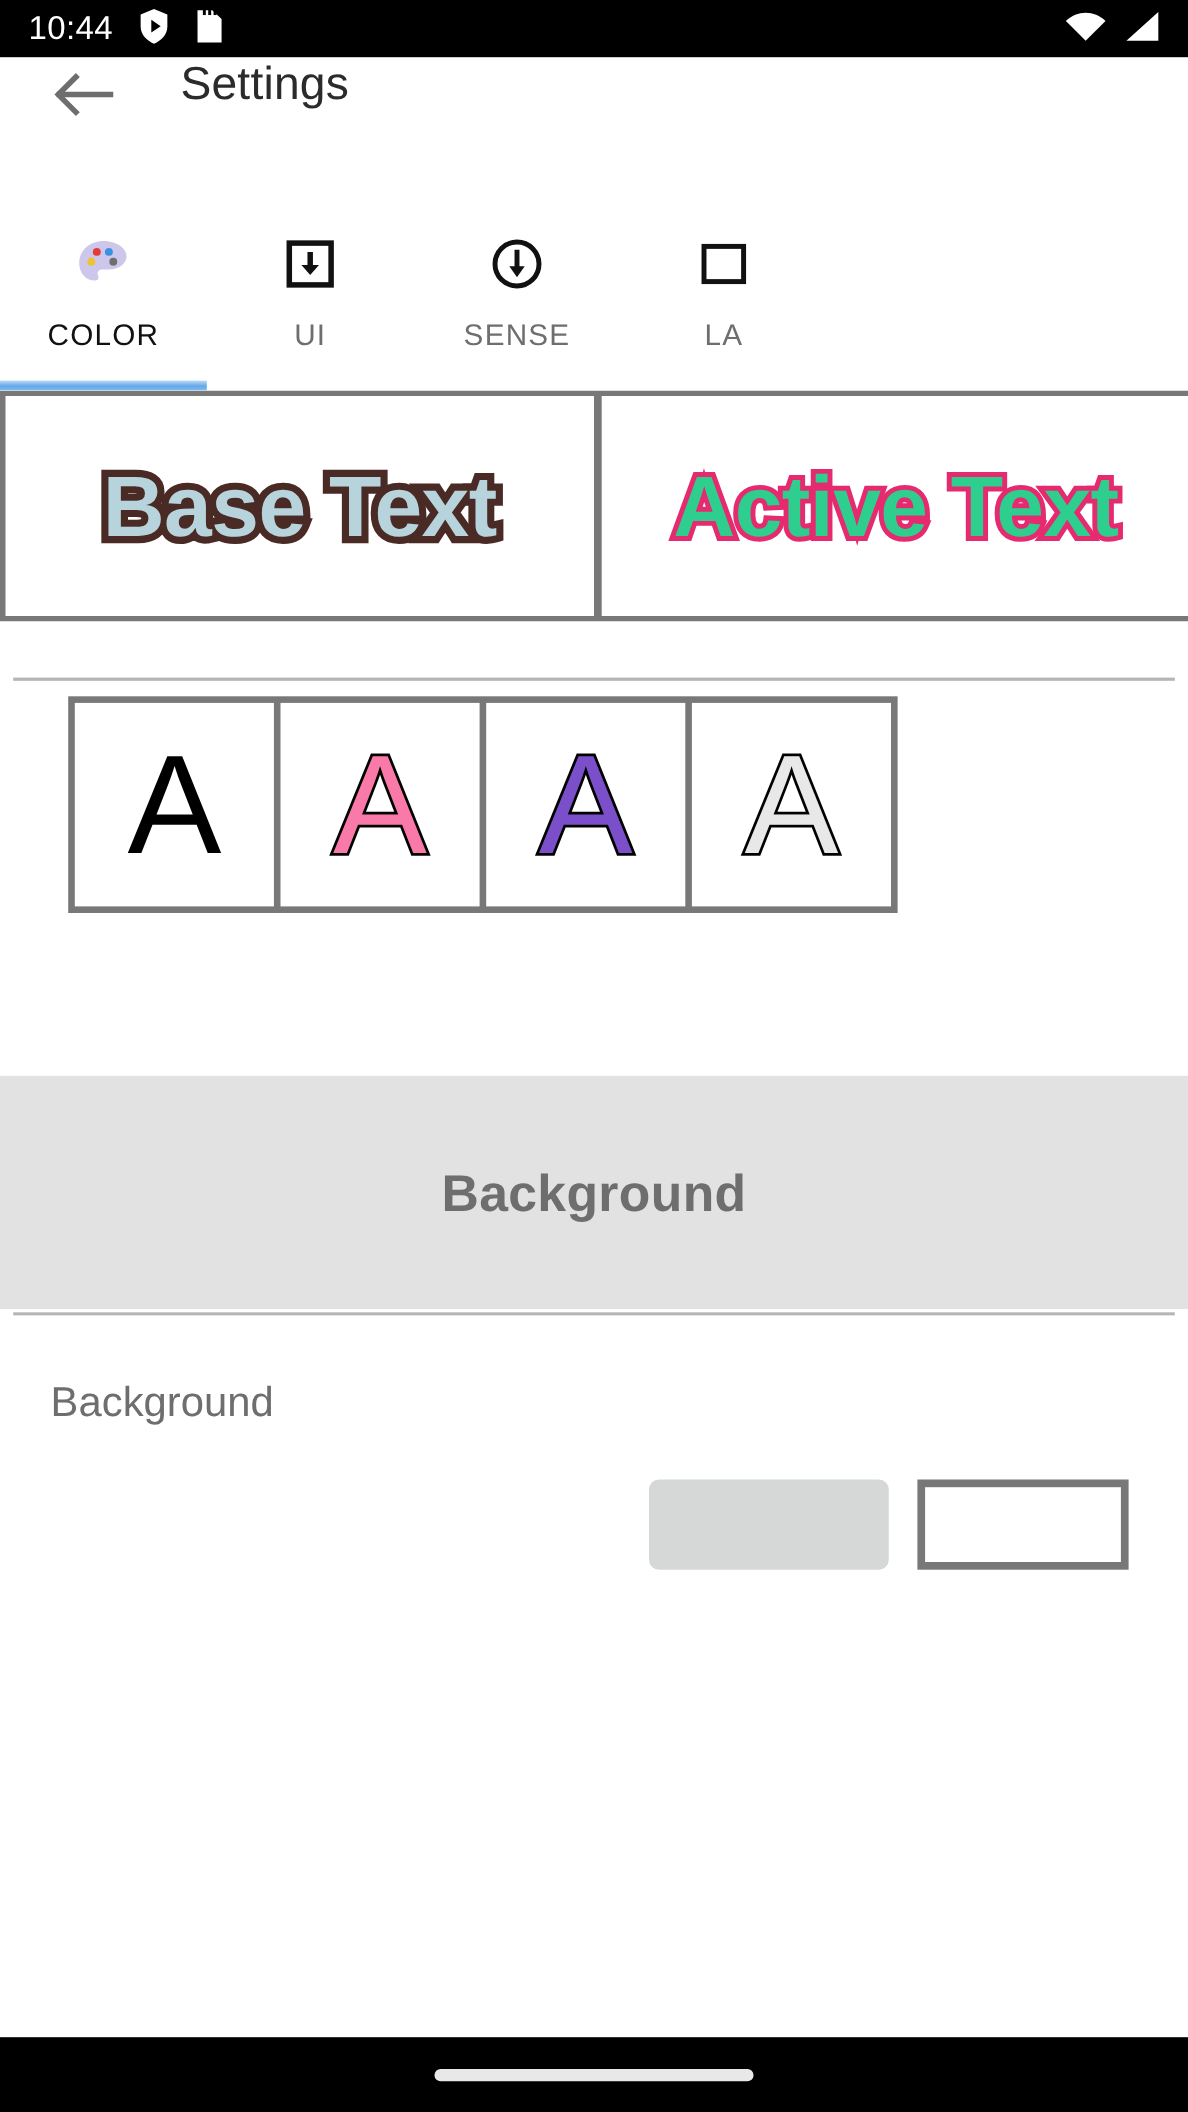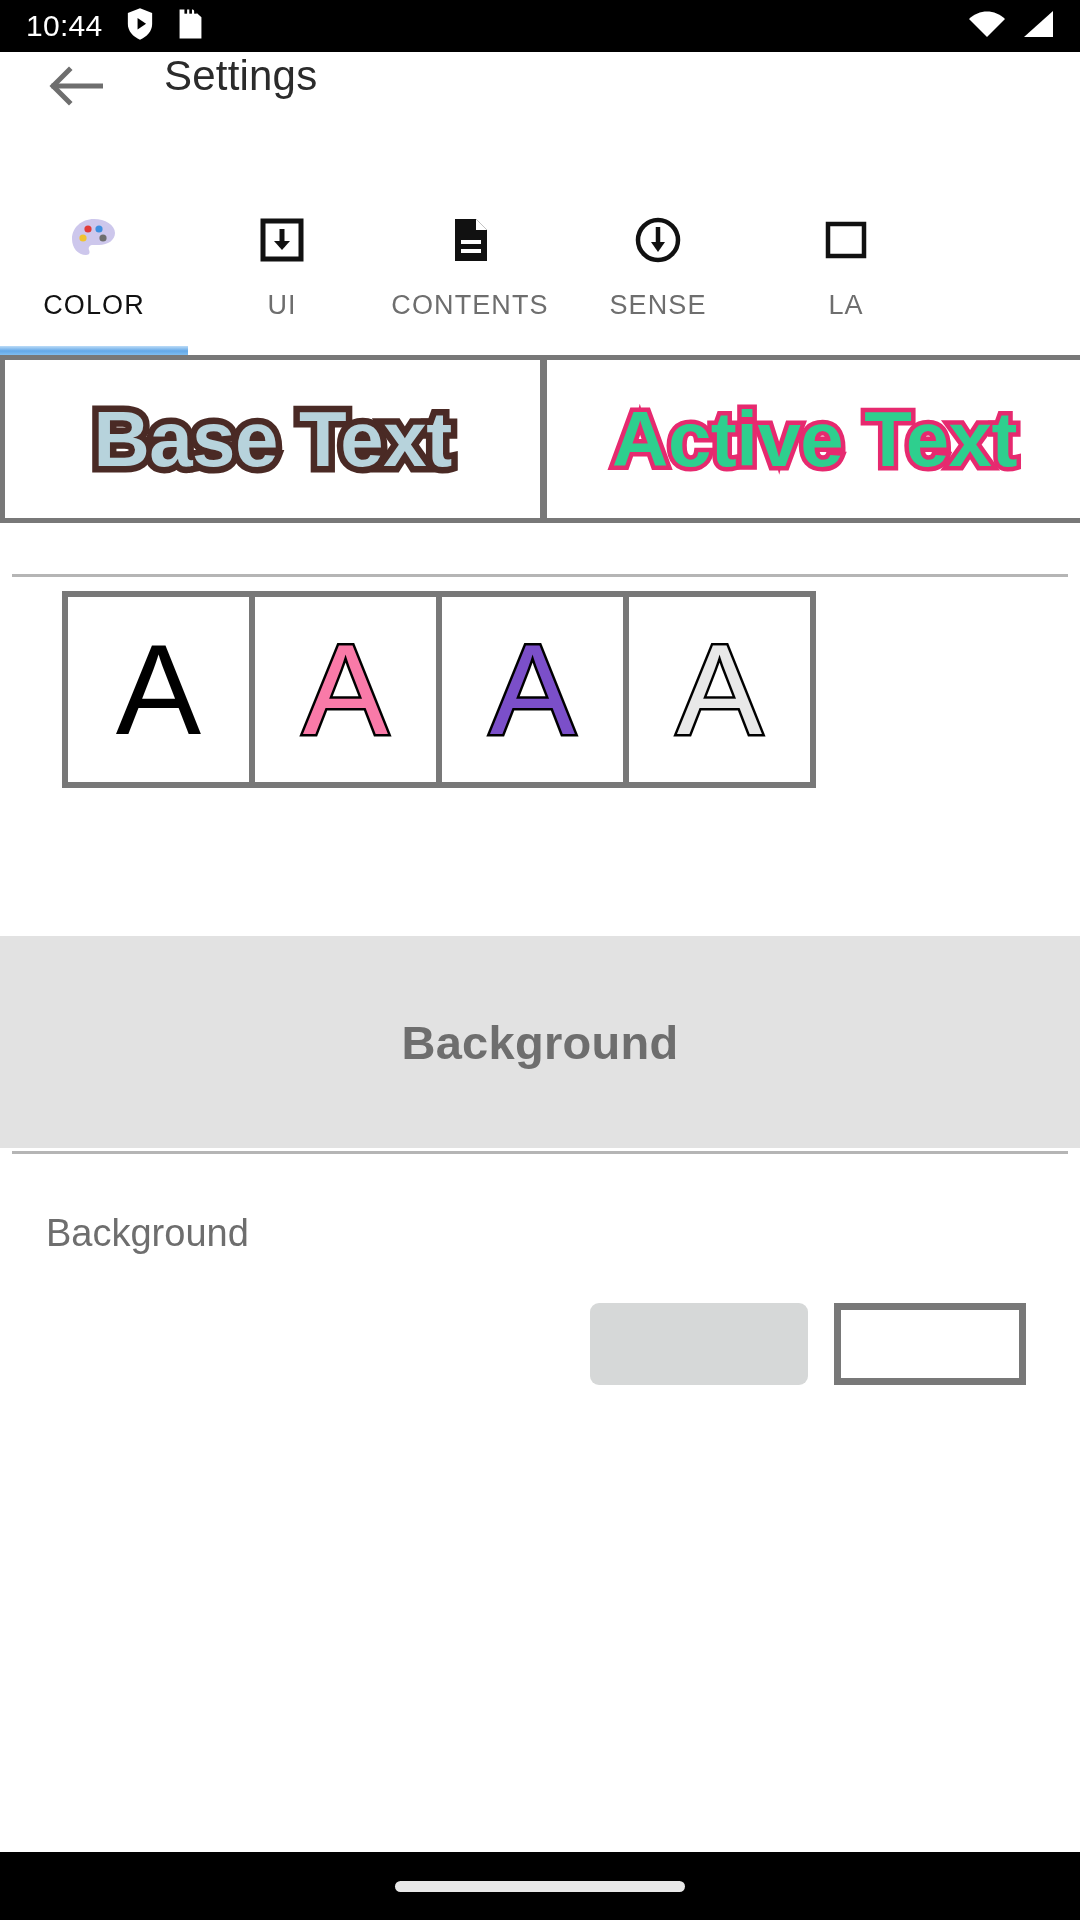--- a/index.html
+++ b/index.html
@@ -106,21 +106,21 @@
     position: absolute;
     left: 0;
     bottom: 0;
     width: 188px;
     height: 9px;
     background: linear-gradient(180deg, #bcdcf7 0%, #63a8e8 55%, #7fbdf0 100%);
   }
 
   
   .preview-row {
-    height: 168px;
+    height: 210px;
     background: #787878;
     display: flex;
     align-items: stretch;
     padding: 5px 0 5px 5px;
     gap: 7px;
     overflow: hidden;
   }
   .preview-card {
     background: #ffffff;
     flex: 0 0 auto;
@@ -322,31 +322,20 @@
       <span class="tab-icon">
         <svg width="52" height="52" viewBox="0 0 52 52" fill="none">
           <rect x="7" y="7" width="38" height="38" stroke="#111111" stroke-width="5" fill="none"></rect>
           <path d="M26 15 V33" stroke="#111111" stroke-width="5"></path>
           <path d="M18 27 L26 36 L34 27 Z" fill="#111111"></path>
         </svg>
       </span>
       <span class="tab-label">UI</span>
     </div>
 
-    <div class="tab">
-      <span class="tab-icon">
-        <svg width="52" height="52" viewBox="0 0 52 52" fill="none">
-          <path d="M11 5 H32 L43 16 V47 H11 Z" fill="#111111"></path>
-          <path d="M32 5 V16 H43 Z" fill="#ffffff"></path>
-          <rect x="17" y="26" width="20" height="4" fill="#ffffff"></rect>
-          <rect x="17" y="35" width="20" height="4" fill="#ffffff"></rect>
-        </svg>
-      </span>
-      <span class="tab-label">CONTENTS</span>
-    </div>
 
     <div class="tab">
       <span class="tab-icon">
         <svg width="52" height="52" viewBox="0 0 52 52" fill="none">
           <circle cx="26" cy="26" r="20" stroke="#111111" stroke-width="4.5" fill="none"></circle>
           <path d="M26 13 V32" stroke="#111111" stroke-width="4.5"></path>
           <path d="M19 28 L26 38 L33 28 Z" fill="#111111"></path>
         </svg>
       </span>
       <span class="tab-label">SENSE</span>

